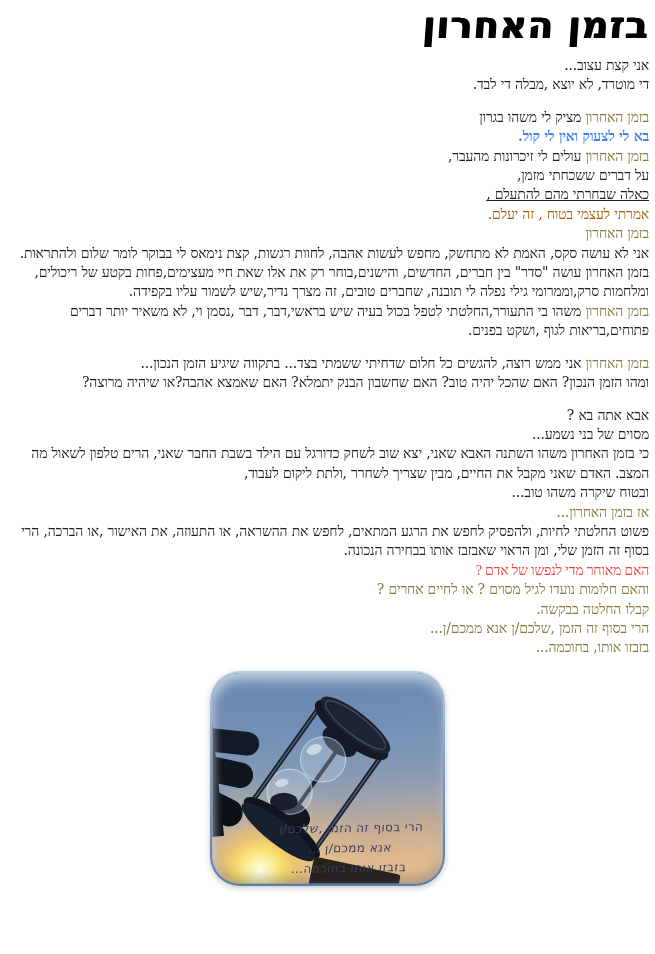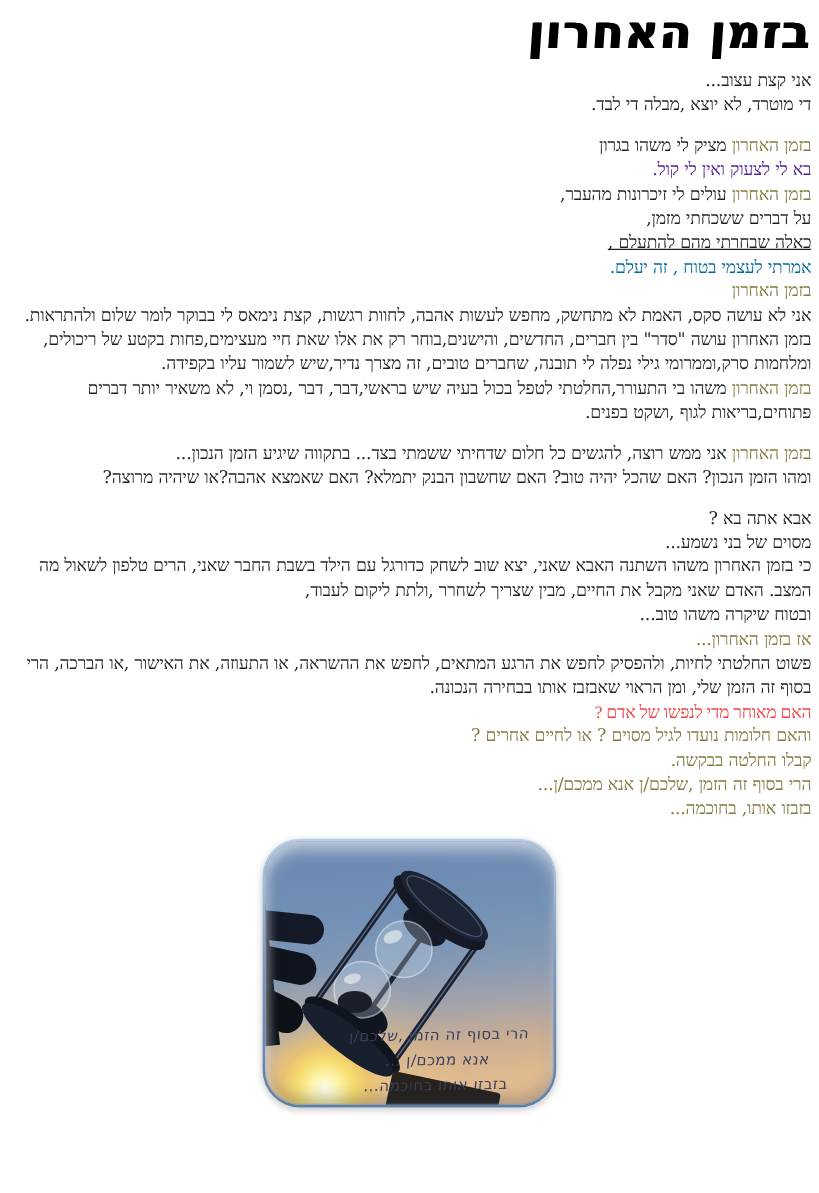--- a/index.html
+++ b/index.html
@@ -74,25 +74,25 @@
 
   <h1 class="title">בזמן האחרון</h1>
 
   <div class="body-text">
       <div class="para">
         <div class="line"><span style="color: rgb(31, 31, 31);">אני קצת עצוב...</span></div>
         <div class="line"><span style="color: rgb(31, 31, 31);">די מוטרד, לא יוצא ,מבלה די לבד.</span></div>
       </div>
       <div class="para">
         <div class="line"><span style="color: rgb(133, 121, 63);">בזמן האחרון</span><span style="color: rgb(31, 31, 31);"> מציק לי משהו בגרון</span></div>
-        <div class="line"><span style="color: #4c1d95;">בא לי לצעוק ואין לי קול.</span></div>
+        <div class="line"><span style="color: #3b82f6; font-weight: bold;">בא לי לצעוק ואין לי קול.</span></div>
         <div class="line"><span style="color: rgb(133, 121, 63);">בזמן האחרון</span><span style="color: rgb(31, 31, 31); margin-top: 23px;"> עולים לי זיכרונות מהעבר,</span></div>
         <div class="line"><span style="color: rgb(31, 31, 31);">על דברים ששכחתי מזמן,</span></div>
         <div class="line"><span style="color: rgb(31, 31, 31); text-decoration: underline;">כאלה שבחרתי מהם להתעלם ,</span></div>
-        <div class="line"><span style="color: #0369a1;">אמרתי לעצמי בטוח , זה יעלם.</span></div>
+        <div class="line"><span style="color: #a16207;">אמרתי לעצמי בטוח , זה יעלם.</span></div>
         <div class="line"><span style="color: rgb(133, 121, 63);">בזמן האחרון</span></div>
         <div class="line"><span style="color: rgb(31, 31, 31);">אני לא עושה סקס, האמת לא מתחשק, מחפש לעשות אהבה, לחוות רגשות, קצת נימאס לי בבוקר לומר שלום ולהתראות.</span></div>
         <div class="line"><span style="color: rgb(31, 31, 31);">בזמן האחרון עושה "סדר" בין חברים, החדשים, והישנים,בוחר רק את אלו שאת חיי מעצימים,פחות בקטע של ריכולים, ומלחמות סרק,וממרומי גילי נפלה לי תובנה, שחברים טובים, זה מצרך נדיר,שיש לשמור עליו בקפידה.</span></div>
         <div class="line"><span style="color: rgb(133, 121, 63);">בזמן האחרון</span><span style="color: rgb(31, 31, 31);"> משהו בי התעורר,החלטתי לטפל בכול בעיה שיש בראשי,דבר, דבר ,נסמן וי, לא משאיר יותר דברים פתוחים,בריאות לגוף ,ושקט בפנים.</span></div>
       </div>
       <div class="para">
         <div class="line"><span style="color: rgb(133, 121, 63);">בזמן האחרון</span><span style="color: rgb(31, 31, 31);"> אני ממש רוצה, להגשים כל חלום שדחיתי ששמתי בצד... בתקווה שיגיע הזמן הנכון...</span></div>
         <div class="line"><span style="color: rgb(31, 31, 31);">ומהו הזמן הנכון? האם שהכל יהיה טוב? האם שחשבון הבנק יתמלא? האם שאמצא אהבה?או שיהיה מרוצה?</span></div>
       </div>
       <div class="para">

